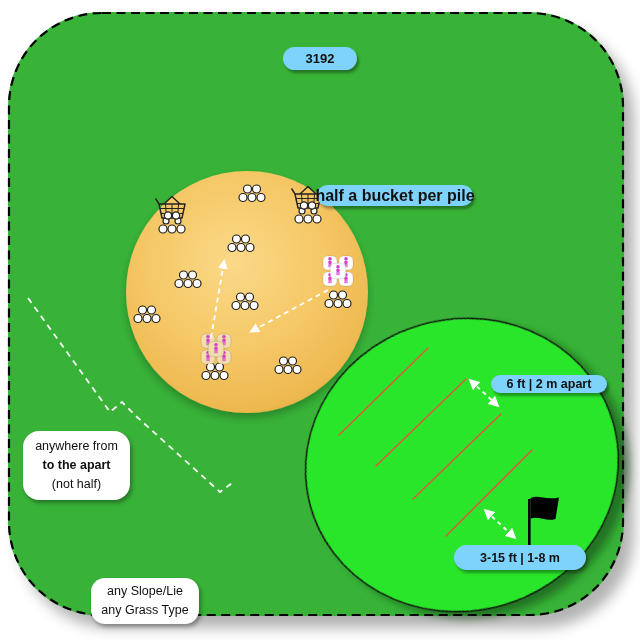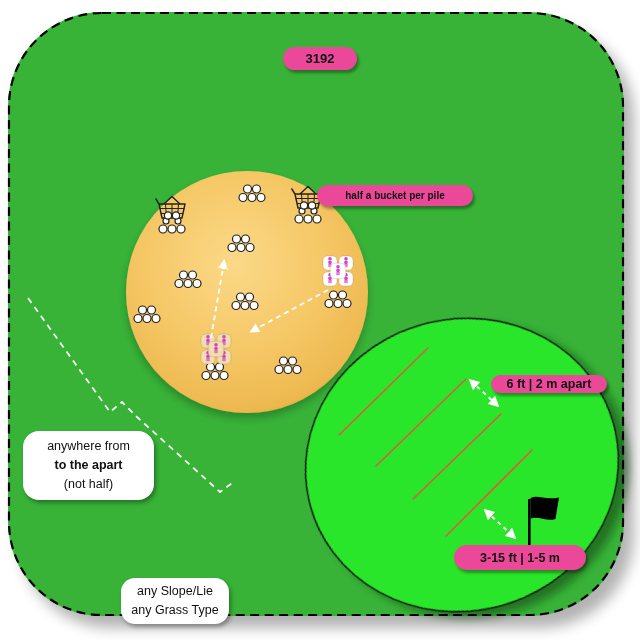--- a/index.html
+++ b/index.html
@@ -2,33 +2,33 @@
 <html style="--field: #38b338; --green: #2be62b; --circle: #f5c765; --stripe: #d75f3c; --figure: #d445cc;"><head>
 <meta charset="utf-8">
 <style>
   html,body{margin:0;padding:0;background:#ffffff;}
   .scene{position:relative;width:640px;height:640px;overflow:hidden;
          font-family:"Liberation Sans", sans-serif;}
   .field{position:absolute;left:8px;top:12px;width:616px;height:604px;
          border-radius:94px;background:var(--field,#38b338);
          box-shadow:10px 12px 14px rgba(0,0,0,0.30);}
   svg.art{position:absolute;left:0;top:0;width:640px;height:640px;}
-  .pill{position:absolute;background:#ec4899;color:#111;border-radius:999px;
+  .pill{position:absolute;background:#7dd3fc;color:#111;border-radius:999px;
         display:flex;align-items:center;justify-content:center;text-align:right;
         box-shadow:2px 3px 3px rgba(0,0,0,0.35);white-space:nowrap;}
   .badge{left:283px;top:47px;width:74px;height:23px;font-size:13px;font-weight:700;}
-  .pile-note{left:317px;top:185px;width:156px;height:21px;font-size:10px;font-weight:600;}
+  .pile-note{left:317px;top:185px;width:156px;height:21px;font-size:16px;font-weight:600;}
   .apart{left:491px;top:375px;width:116px;height:18px;font-size:12.5px;font-weight:700;}
   .hole-dist{left:454px;top:545px;width:132px;height:25px;font-size:12.5px;font-weight:700;}
   .note-box{position:absolute;background:#fff;color:#111;border-radius:16px;
             box-shadow:2px 3px 4px rgba(0,0,0,0.35);text-align:center;
             font-size:12.5px;line-height:19px;}
-  .range-note{left:23px;top:431px;width:107px;padding:6px 12px;}
+  .range-note{left:23px;top:431px;width:107px;padding:6px 0;}
   .range-note .b{font-weight:700;}
-  .cond-note{left:91px;top:578px;width:108px;padding:4px 0;border-radius:14px;margin-left:30px;}
+  .cond-note{left:91px;top:578px;width:108px;padding:4px 0;border-radius:14px;}
 </style>
 </head>
 <body>
 
 <div class="scene">
 
   <div class="field"></div>
 
   <svg class="art" viewBox="0 0 640 640">
     <defs>
@@ -196,21 +196,21 @@
         <path d="M530.6,498 C538,494.5 545,500.5 559,497.5 L555.5,519 C547,522 539,516 530.6,518.5 Z" fill="#000"></path>
       </g>
     </g>
 
     <rect x="9" y="13" width="614" height="602" rx="93" fill="none" stroke="#000" stroke-width="2.2" stroke-dasharray="9 5.5"></rect>
   </svg>
 
   <div class="pill badge">3192</div>
   <div class="pill pile-note">half a bucket per pile</div>
   <div class="pill apart">6 ft | 2 m apart</div>
-  <div class="pill hole-dist">3-15 ft | 1-5 m</div>
+  <div class="pill hole-dist">3-15 ft | 1-8 m</div>
 
   <div class="note-box range-note">
     <div>anywhere from</div>
     <div class="b">to the apart</div>
     <div>(not half)</div>
   </div>
 
   <div class="note-box cond-note">
     <div>any Slope/Lie</div>
     <div>any Grass Type</div>

